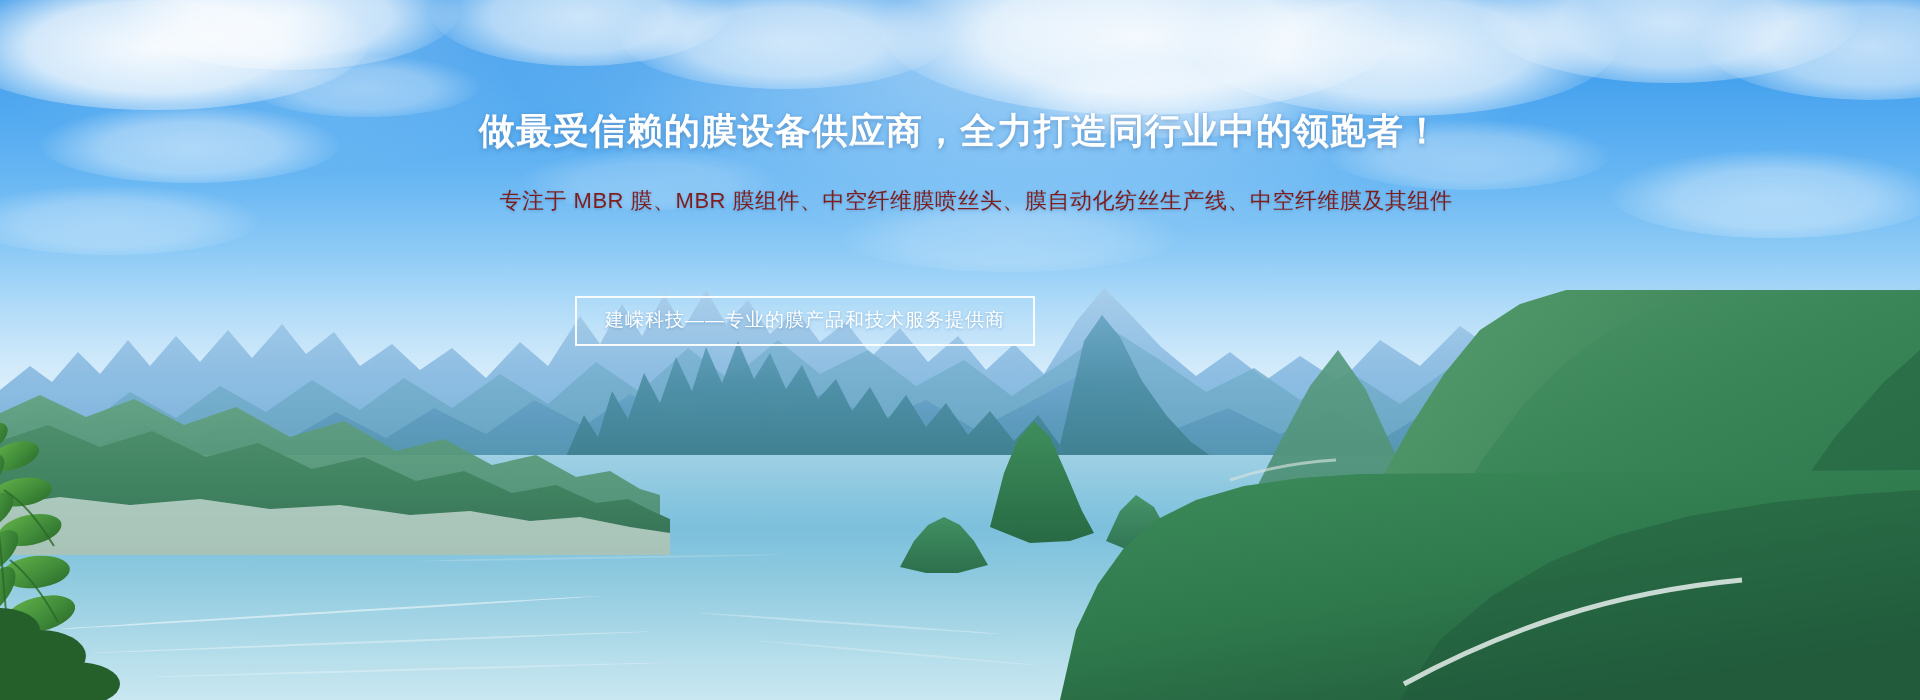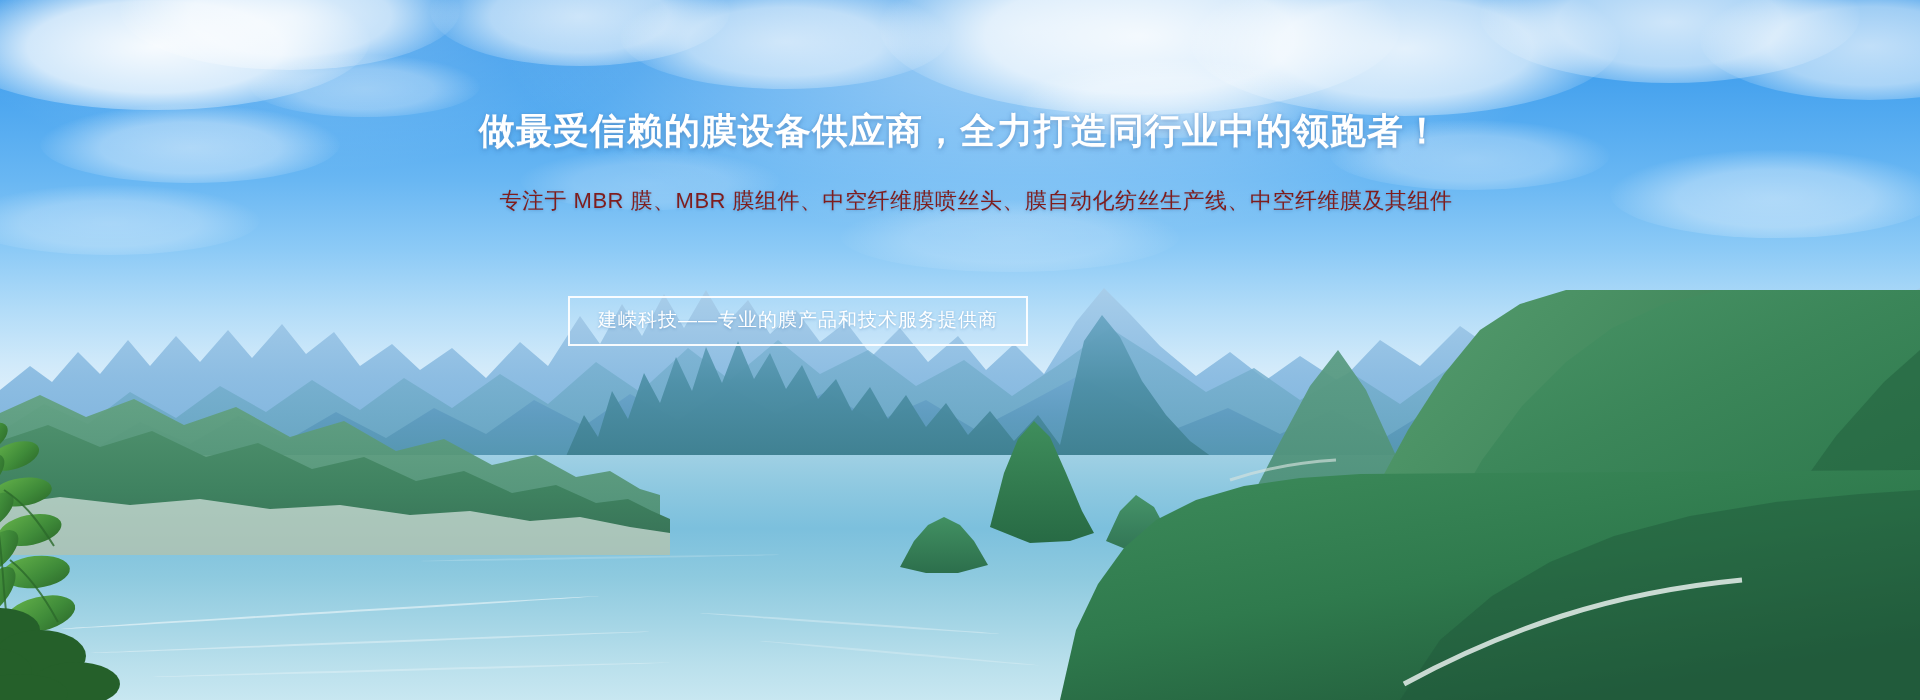--- a/index.html
+++ b/index.html
@@ -136,20 +136,21 @@
     white-space: nowrap;
   }
 
   .tagline-wrap {
     position: absolute;
     top: 296px;
     left: 0;
     width: 1596px;
     display: flex;
     justify-content: center;
+    padding-left: 7px;
   }
   .tagline-box {
     border: 2px solid rgba(255,255,255,.92);
     padding: 9px 28px 11px 28px;
     font-size: 19px;
     line-height: 26px;
     color: #ffffff;
     letter-spacing: 1px;
     white-space: nowrap;
     text-shadow: 0 1px 3px rgba(50,110,170,.40);

